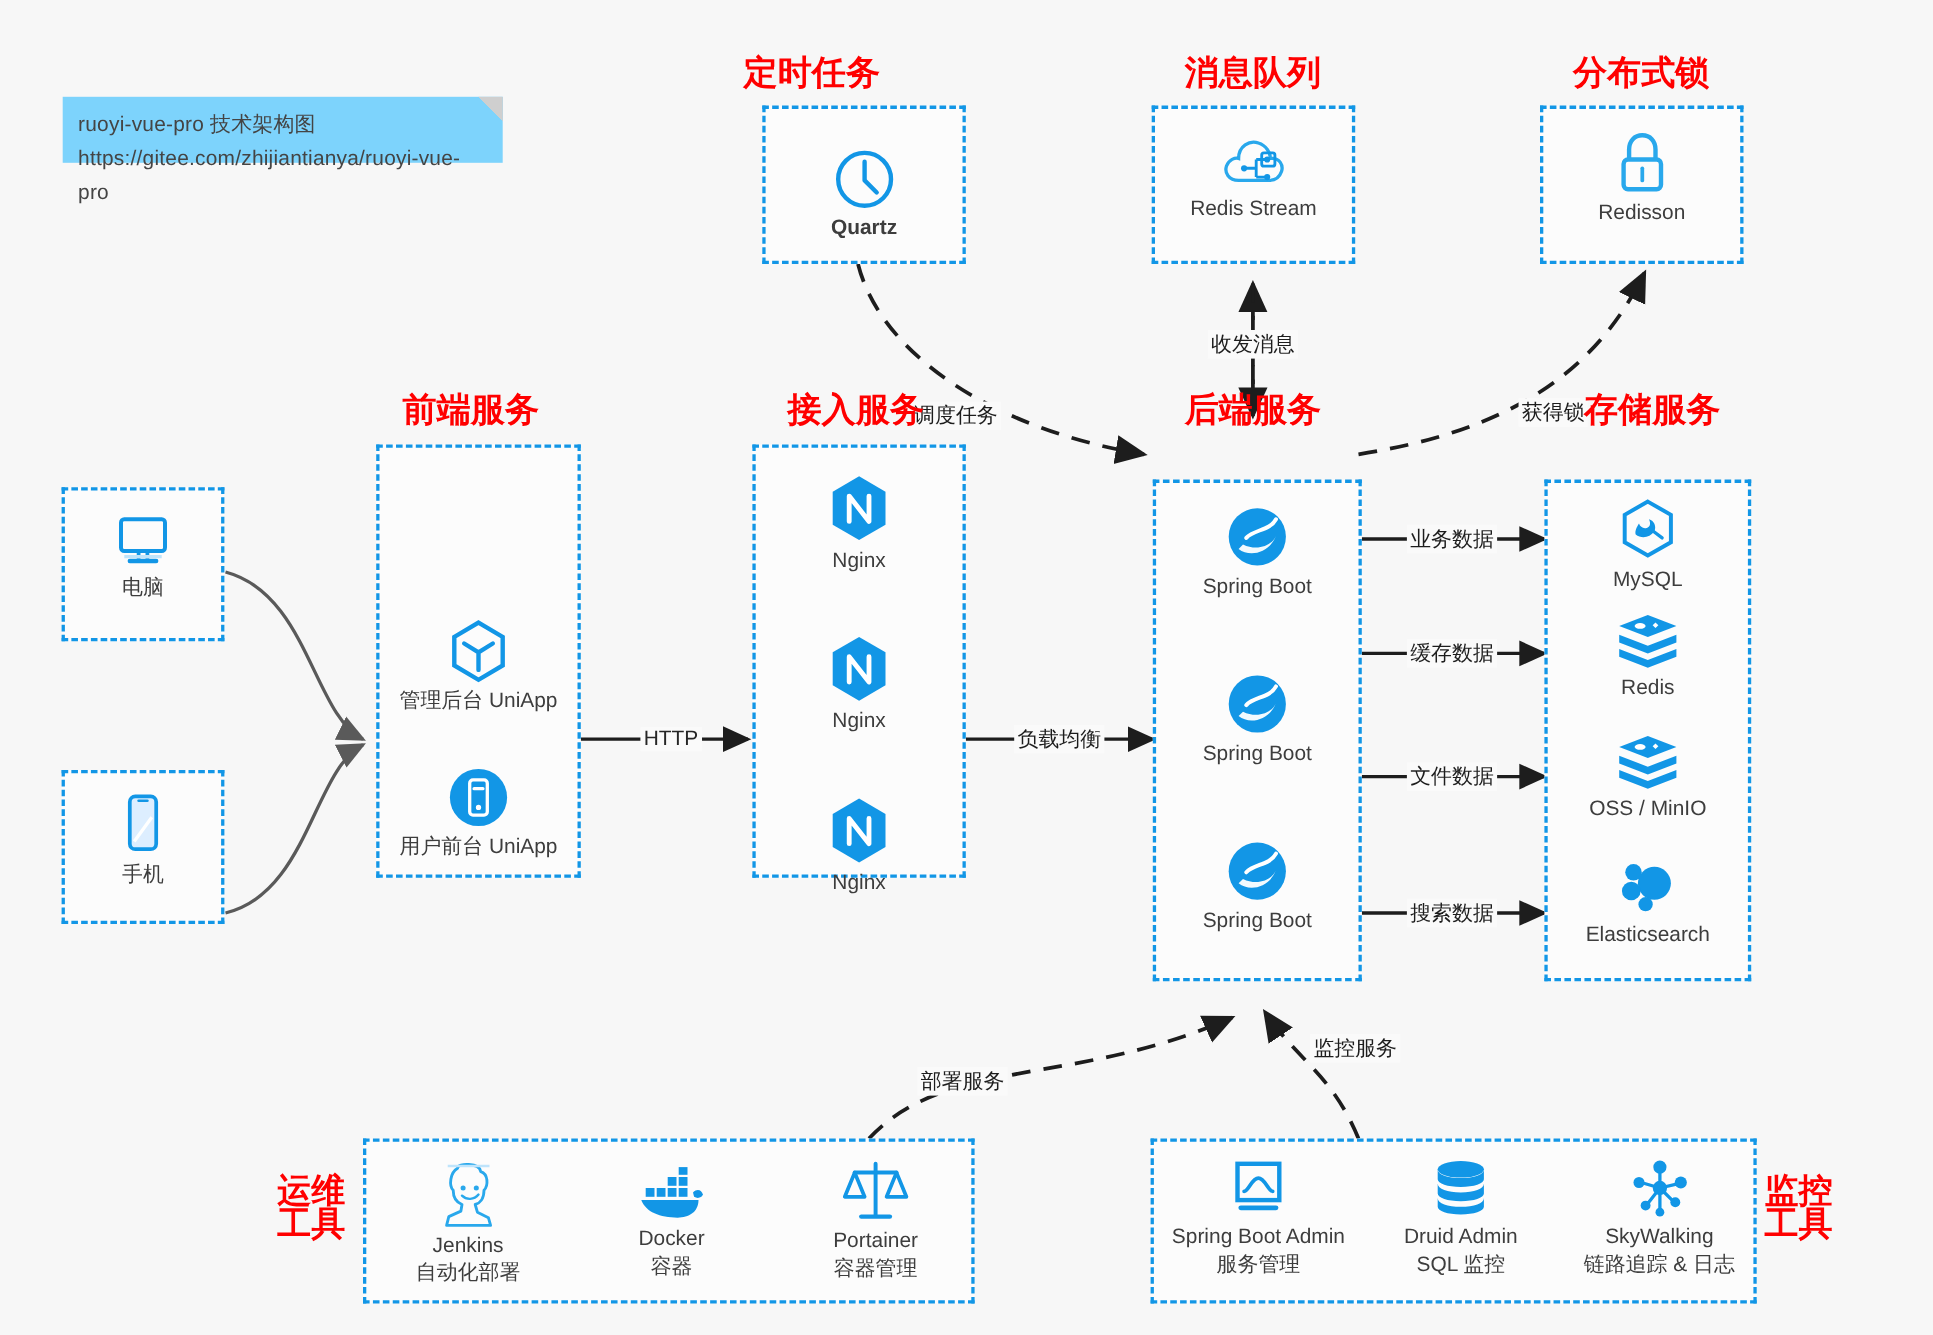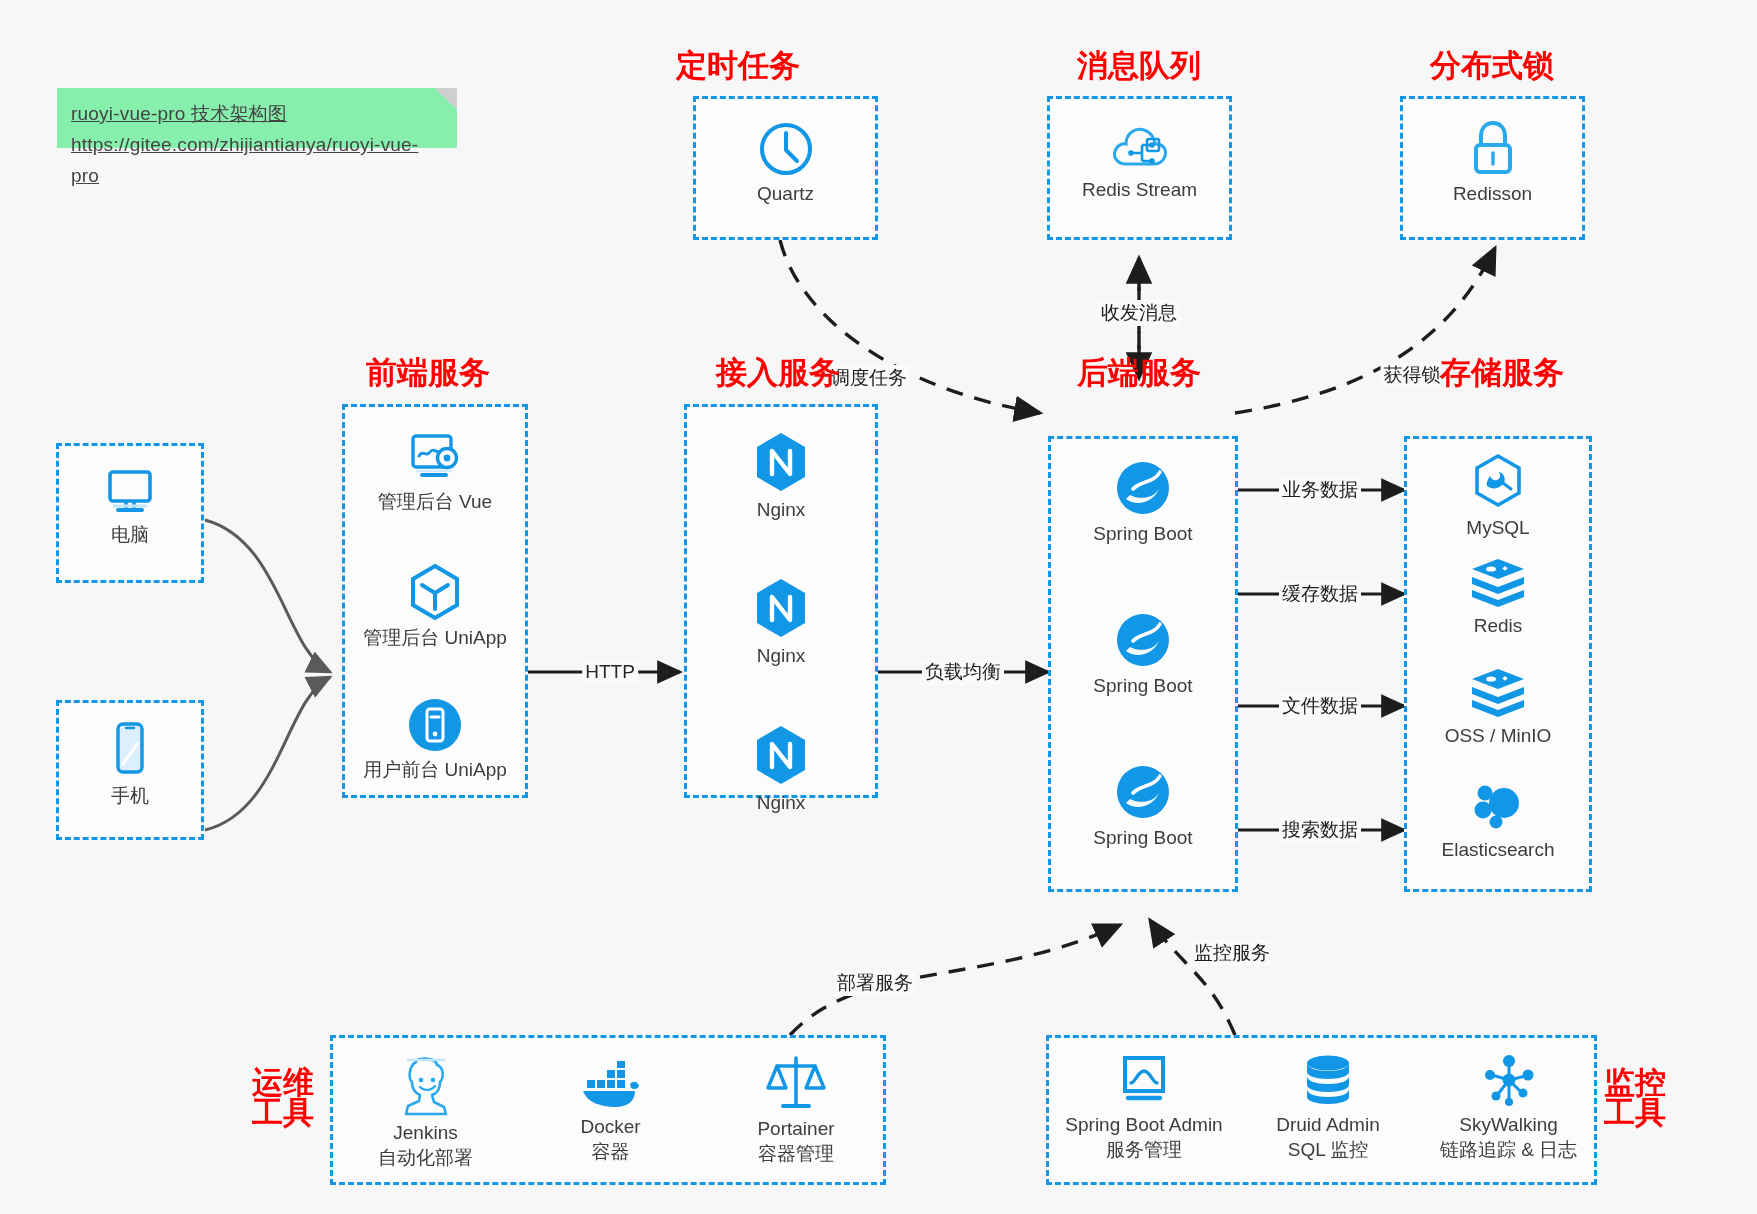--- a/index.html
+++ b/index.html
@@ -9,26 +9,25 @@
     font-family:"Liberation Sans","DejaVu Sans",sans-serif;
     position:relative;overflow:hidden;
     color:#333;
   }
   #canvas{position:absolute;inset:0;}
   svg.wires{position:absolute;left:0;top:0;width:1757px;height:1214px;pointer-events:none;}
 
   
   .note{
     position:absolute;left:57px;top:88px;width:400px;height:60px;
-    background:#86efac;
+    background:#7dd3fc;
     padding:10px 14px 0 14px;
     box-sizing:border-box;
     font-size:19px;line-height:31px;color:#444;
     letter-spacing:.2px;
-    text-decoration:underline;
   }
   .note .fold{
     position:absolute;right:0;top:0;width:22px;height:22px;
     background:linear-gradient(225deg,#cfcfcf 0 50%,transparent 50% 100%);
   }
 
   
   .gtitle{
     position:absolute;color:#ff0000;font-weight:bold;font-size:31px;
     text-align:center;white-space:nowrap;
@@ -114,21 +113,21 @@
   <div class="elabel cn" style="left:1412px;top:375px;">获得锁</div>
   <div class="elabel cn" style="left:1320px;top:490px;">业务数据</div>
   <div class="elabel cn" style="left:1320px;top:594px;">缓存数据</div>
   <div class="elabel cn" style="left:1320px;top:706px;">文件数据</div>
   <div class="elabel cn" style="left:1320px;top:830px;">搜索数据</div>
   <div class="elabel cn" style="left:875px;top:983px;">部署服务</div>
   <div class="elabel cn" style="left:1232px;top:953px;">监控服务</div>
 
   <div class="gtitle" style="left:648px;top:45px;width:180px;">定时任务</div>
   <div class="box" style="left:693px;top:96px;width:185px;height:144px;">
-    <div class="node" style="top:22px;">
+    <div class="node" style="top:36px;font-weight:bold;">
       <svg class="ico" width="56" height="56" viewBox="0 0 56 56">
         <circle cx="28" cy="28" r="24" fill="none" stroke="#1296e6" stroke-width="4"></circle>
         <path d="M28 12 L28 29 L39 40" fill="none" stroke="#1296e6" stroke-width="4" stroke-linecap="round" stroke-linejoin="round"></path>
       </svg>
       <div class="cap">Quartz</div>
     </div>
   </div>
 
   <div class="gtitle" style="left:1049px;top:45px;width:180px;">消息队列</div>
   <div class="box" style="left:1047px;top:96px;width:185px;height:144px;">
@@ -175,31 +174,20 @@
         <rect x="10" y="3" width="24" height="48" rx="5" fill="#ddeeff" stroke="#1296e6" stroke-width="3.4"></rect>
         <path d="M18 7 L26 7" stroke="#1296e6" stroke-width="2.4" stroke-linecap="round"></path>
         <path d="M14 44 L30 22" stroke="#ffffff" stroke-width="3"></path>
       </svg>
       <div class="cap">手机</div>
     </div>
   </div>
 
   <div class="gtitle" style="left:338px;top:352px;width:180px;">前端服务</div>
   <div class="box" style="left:342px;top:404px;width:186px;height:394px;">
-    <div class="node" style="top:24px;">
-      <svg class="ico" width="58" height="54" viewBox="0 0 58 54">
-        <rect x="7" y="5" width="38" height="31" rx="3" fill="none" stroke="#1296e6" stroke-width="3.4"></rect>
-        <path d="M13 25 C17 18 20 27 24 21 C28 15 31 25 37 19" fill="none" stroke="#1296e6" stroke-width="3" stroke-linecap="round"></path>
-        <path d="M16 44 L40 44" stroke="#1296e6" stroke-width="4" stroke-linecap="round"></path>
-        <path d="M10 40 L46 40" stroke="#cfeaff" stroke-width="2.6"></path>
-        <circle cx="41" cy="27" r="9.5" fill="#fcfcfc" stroke="#1296e6" stroke-width="3.4"></circle>
-        <circle cx="41" cy="27" r="3.4" fill="#1296e6"></circle>
-      </svg>
-      <div class="cap">管理后台 Vue</div>
-    </div>
     <div class="node" style="top:156px;">
       <svg class="ico" width="56" height="58" viewBox="0 0 56 58">
         <path d="M28 3 L50 16 L50 42 L28 55 L6 42 L6 16 Z" fill="none" stroke="#1296e6" stroke-width="4"></path>
         <path d="M28 30 L28 46 M28 30 L15 22 M28 30 L41 22" fill="none" stroke="#1296e6" stroke-width="4" stroke-linecap="round"></path>
       </svg>
       <div class="cap">管理后台 UniApp</div>
     </div>
     <div class="node" style="top:290px;">
       <svg class="ico" width="56" height="56" viewBox="0 0 56 56">
         <circle cx="28" cy="28" r="26" fill="#1296e6"></circle>

